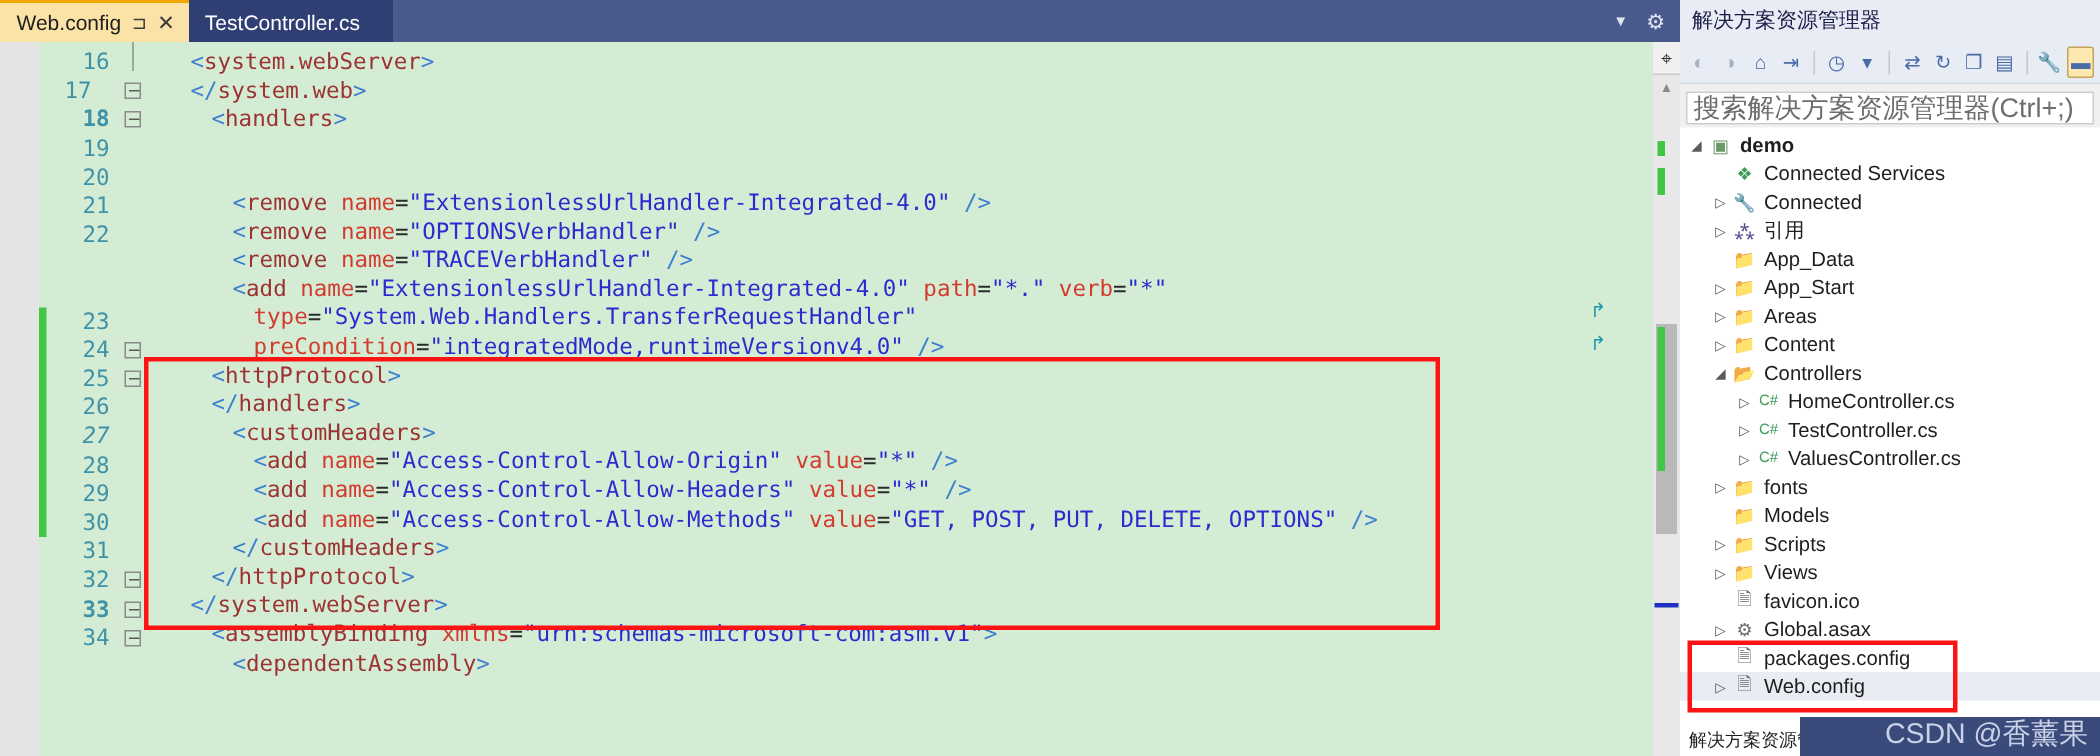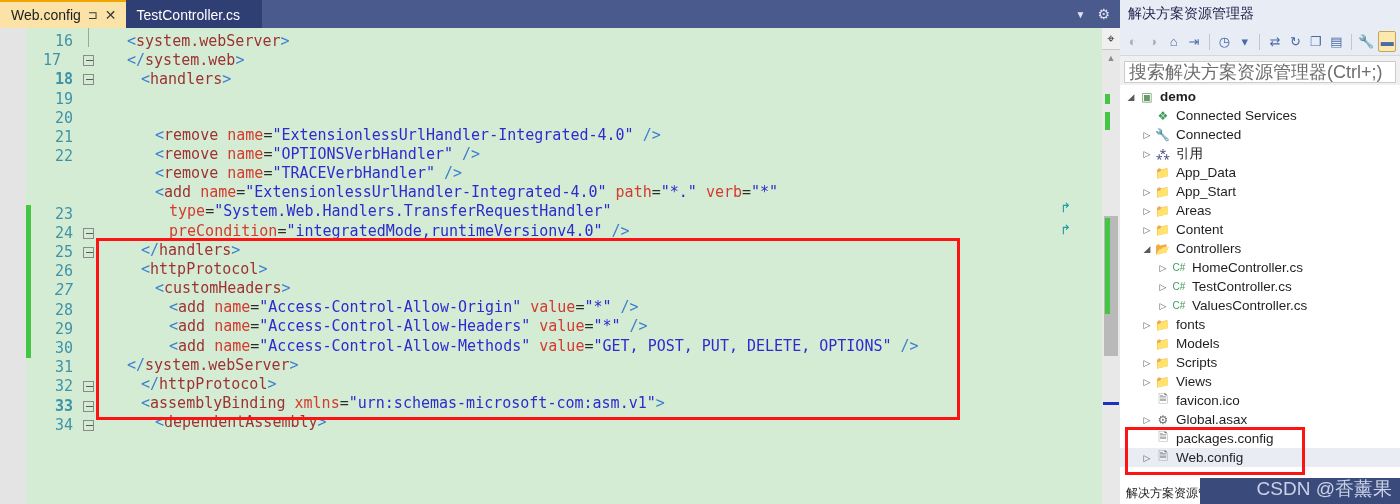--- a/index.html
+++ b/index.html
@@ -326,28 +326,29 @@
       <div id="code-area">
           <div class="ln" style="padding-left: 28px;"><span class="br">&lt;</span><span class="tag">system.webServer</span><span class="br">&gt;</span></div>
           <div class="ln" style="padding-left: 28px;"><span class="br">&lt;/</span><span class="tag">system.web</span><span class="br">&gt;</span></div>
           <div class="ln" style="padding-left: 42px;"><span class="br">&lt;</span><span class="tag">handlers</span><span class="br">&gt;</span></div>
           <div class="ln" style="padding-left: 56px; margin-top: 36px;"><span class="br">&lt;</span><span class="tag">remove</span><span class="eq"> </span><span class="att">name</span><span class="eq">=</span><span class="val">"ExtensionlessUrlHandler-Integrated-4.0"</span><span class="eq"> </span><span class="br">/&gt;</span></div>
           <div class="ln" style="padding-left: 56px;"><span class="br">&lt;</span><span class="tag">remove</span><span class="eq"> </span><span class="att">name</span><span class="eq">=</span><span class="val">"OPTIONSVerbHandler"</span><span class="eq"> </span><span class="br">/&gt;</span></div>
           <div class="ln" style="padding-left: 56px;"><span class="br">&lt;</span><span class="tag">remove</span><span class="eq"> </span><span class="att">name</span><span class="eq">=</span><span class="val">"TRACEVerbHandler"</span><span class="eq"> </span><span class="br">/&gt;</span></div>
           <div class="ln" style="padding-left: 56px;"><span class="br">&lt;</span><span class="tag">add</span><span class="eq"> </span><span class="att">name</span><span class="eq">=</span><span class="val">"ExtensionlessUrlHandler-Integrated-4.0"</span><span class="eq"> </span><span class="att">path</span><span class="eq">=</span><span class="val">"*."</span><span class="eq"> </span><span class="att">verb</span><span class="eq">=</span><span class="val">"*"</span></div>
           <div class="ln" style="padding-left: 70px;"><span class="att">type</span><span class="eq">=</span><span class="val">"System.Web.Handlers.TransferRequestHandler"</span></div>
           <div class="ln" style="padding-left: 70px;"><span class="att">preCondition</span><span class="eq">=</span><span class="val">"integratedMode,runtimeVersionv4.0"</span><span class="eq"> </span><span class="br">/&gt;</span></div>
+          <div class="ln" style="padding-left: 42px;"><span class="br">&lt;</span><span class="tag">httpProtocol</span><span class="br">&gt;</span></div>
           <div class="ln" style="padding-left: 42px;"><span class="br">&lt;/</span><span class="tag">handlers</span><span class="br">&gt;</span></div>
-          <div class="ln" style="padding-left: 42px;"><span class="br">&lt;</span><span class="tag">httpProtocol</span><span class="br">&gt;</span></div>
           <div class="ln" style="padding-left: 56px;"><span class="br">&lt;</span><span class="tag">customHeaders</span><span class="br">&gt;</span></div>
           <div class="ln" style="padding-left: 70px;"><span class="br">&lt;</span><span class="tag">add</span><span class="eq"> </span><span class="att">name</span><span class="eq">=</span><span class="val">"Access-Control-Allow-Origin"</span><span class="eq"> </span><span class="att">value</span><span class="eq">=</span><span class="val">"*"</span><span class="eq"> </span><span class="br">/&gt;</span></div>
           <div class="ln" style="padding-left: 70px;"><span class="br">&lt;</span><span class="tag">add</span><span class="eq"> </span><span class="att">name</span><span class="eq">=</span><span class="val">"Access-Control-Allow-Headers"</span><span class="eq"> </span><span class="att">value</span><span class="eq">=</span><span class="val">"*"</span><span class="eq"> </span><span class="br">/&gt;</span></div>
           <div class="ln" style="padding-left: 70px;"><span class="br">&lt;</span><span class="tag">add</span><span class="eq"> </span><span class="att">name</span><span class="eq">=</span><span class="val">"Access-Control-Allow-Methods"</span><span class="eq"> </span><span class="att">value</span><span class="eq">=</span><span class="val">"GET, POST, PUT, DELETE, OPTIONS"</span><span class="eq"> </span><span class="br">/&gt;</span></div>
+          <div class="ln" style="padding-left: 56px;"><span class="br">&lt;/</span><span class="tag">customHeaders</span><span class="br">&gt;</span></div>
+          <div class="ln" style="padding-left: 42px;"><span class="br">&lt;/</span><span class="tag">httpProtocol</span><span class="br">&gt;</span></div>
           <div class="ln" style="padding-left: 28px;"><span class="br">&lt;/</span><span class="tag">system.webServer</span><span class="br">&gt;</span></div>
-          <div class="ln" style="padding-left: 42px;"><span class="br">&lt;/</span><span class="tag">httpProtocol</span><span class="br">&gt;</span></div>
           <div class="ln" style="padding-left: 42px;"><span class="br">&lt;</span><span class="tag">assemblyBinding</span><span class="eq"> </span><span class="att">xmlns</span><span class="eq">=</span><span class="val">"urn:schemas-microsoft-com:asm.v1"</span><span class="br">&gt;</span></div>
           <div class="ln" style="padding-left: 56px;"><span class="br">&lt;</span><span class="tag">dependentAssembly</span><span class="br">&gt;</span></div>
         </div>
 
       <div id="vscroll">
         <div id="split-btn">⌖</div>
         <div id="scroll-up">▲</div>
         <div id="scroll-track">
           <div class="mark-green" style="top:28px;height:10px"></div>
           <div class="mark-green" style="top:46px;height:18px"></div>

